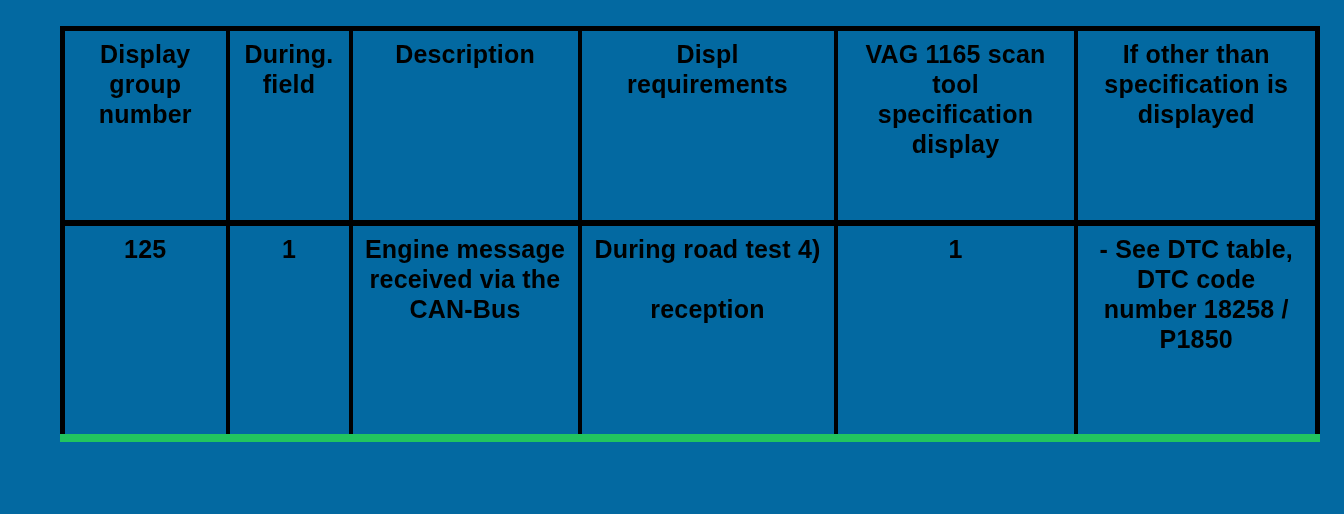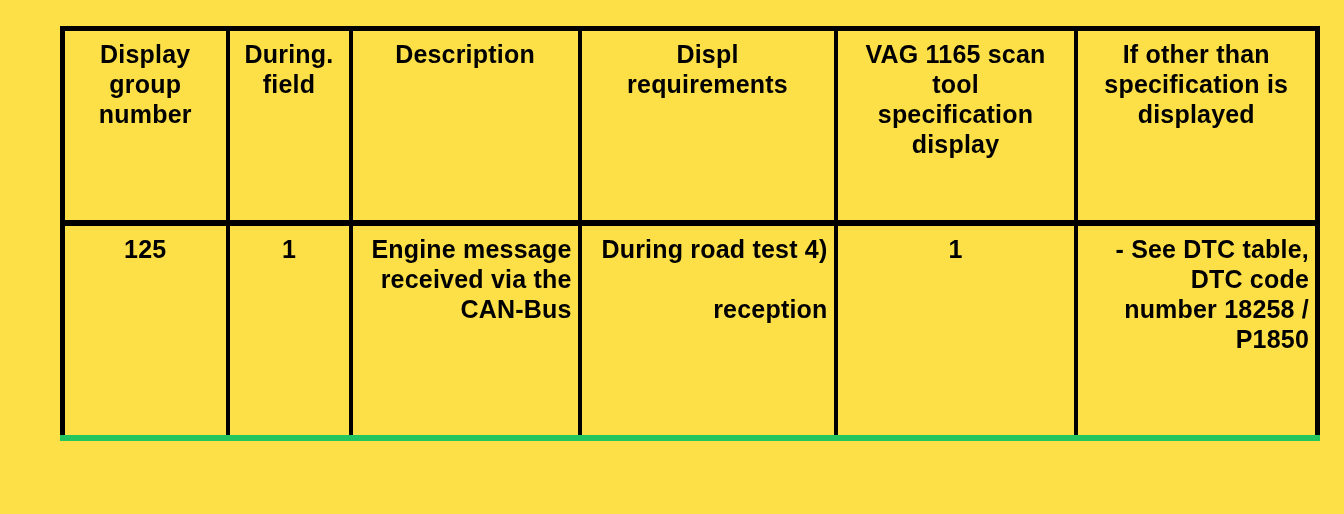--- a/index.html
+++ b/index.html
@@ -8,21 +8,21 @@
     width: 1344px;
     height: 514px;
     background: #ffffff;
     font-family: "Liberation Sans", sans-serif;
     overflow: hidden;
   }
   .page {
     position: relative;
     width: 1344px;
     height: 514px;
-    background: #fde047;
+    background: #0369a1;
   }
   table.diag-table {
     position: absolute;
     left: 60px;
     top: 26px;
     width: 1255px;
     border-collapse: collapse;
     table-layout: fixed;
     border: 5px solid #000;
     filter: blur(0.3px);
@@ -42,24 +42,24 @@
     box-sizing: border-box;
     letter-spacing: 0.2px;
   }
   table.diag-table thead th {
     height: 194px;
     text-align: center;
     border-bottom: 6px solid #000;
   }
   table.diag-table tbody td {
     height: 215px;
-    border-bottom: 6px solid #22c55e;
+    border-bottom: 8px solid #22c55e;
   }
   td.center { text-align: center; }
-  td.left   { text-align: right; padding-left: 8px; }
+  td.left   { text-align: center; padding-left: 8px; }
   td.cell-dtc { padding-top: 30px; padding-left: 9px; }
 </style>
 </head>
 <body>
 
 <div class="page">
   <table class="diag-table">
     <colgroup>
       <col style="width:165px">
       <col style="width:123px">

